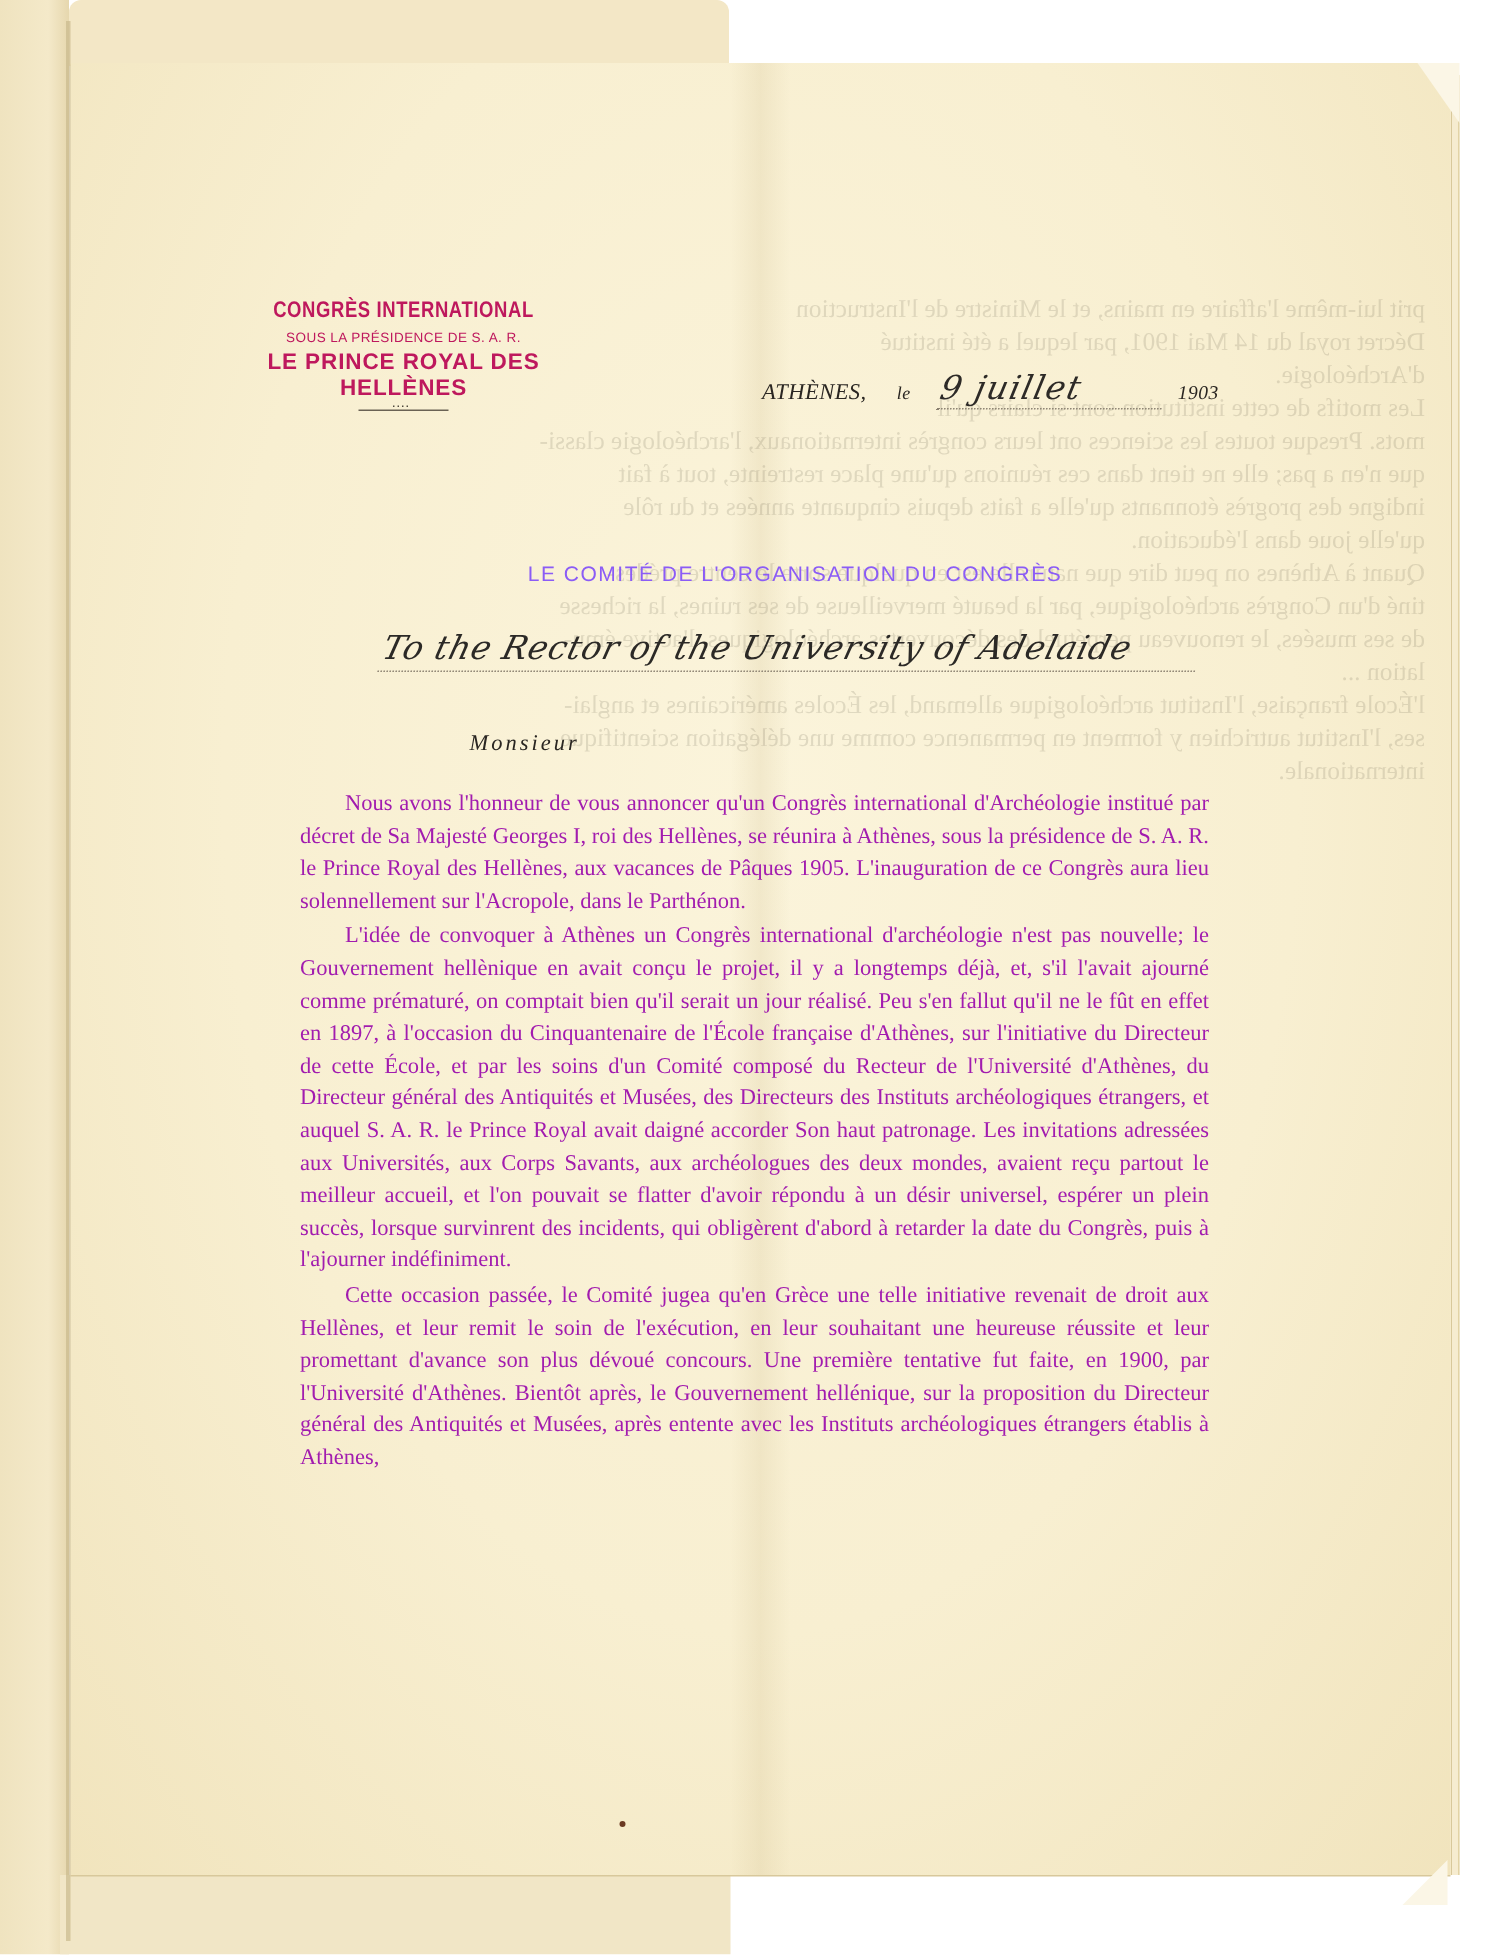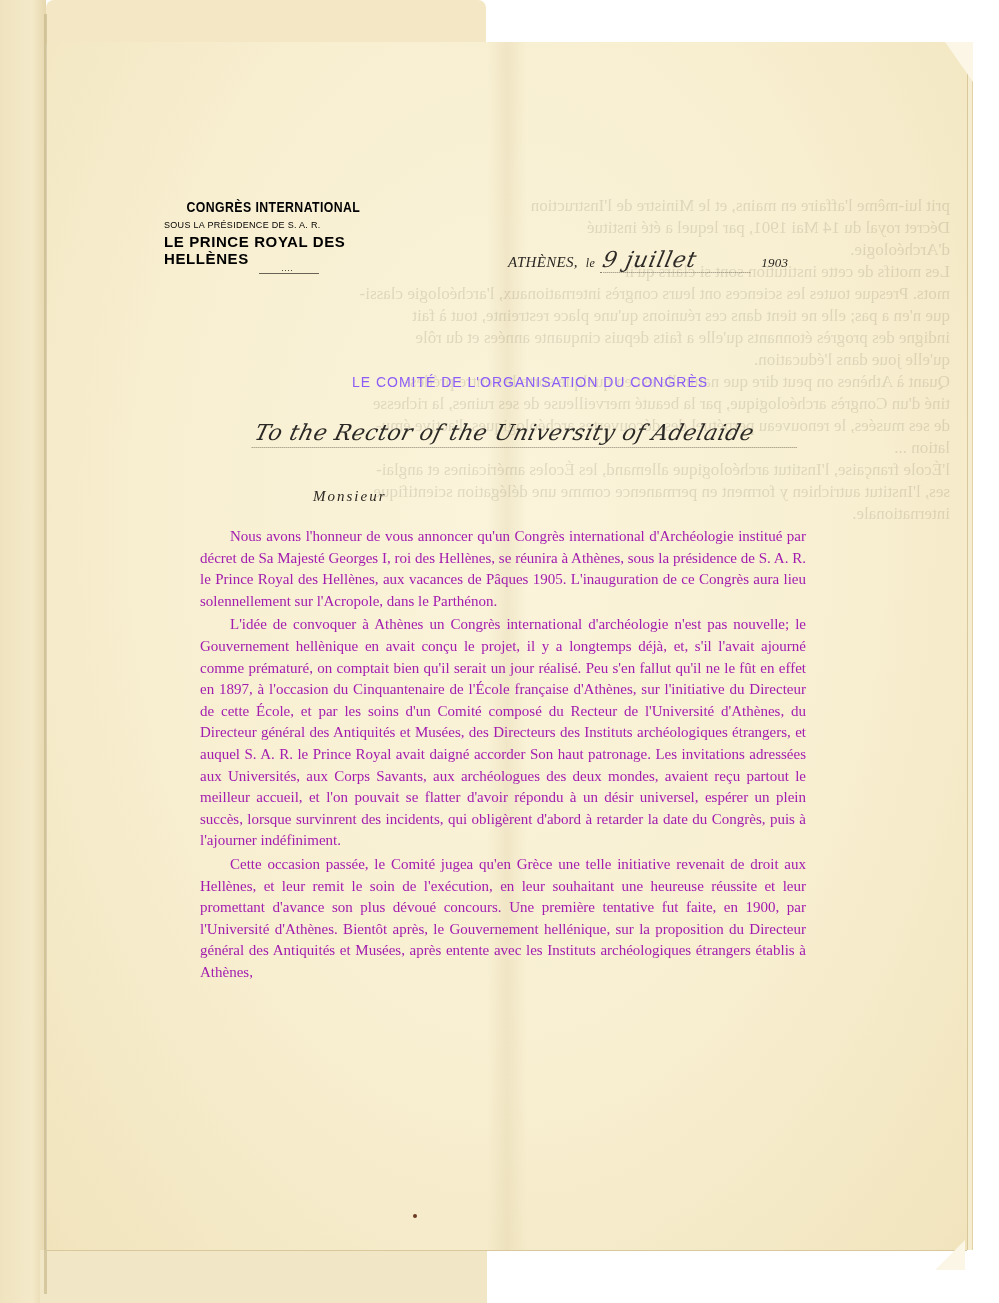--- a/index.html
+++ b/index.html
@@ -51,36 +51,36 @@
   }
 
   
   .ghost {
     position: absolute; left: 360px; top: 195px; width: 590px;
     color: rgba(90,80,60,0.16); font-size: 17px; line-height: 22px;
     transform: scaleX(-1); white-space: nowrap; overflow: hidden;
   }
 
   .header-left {
-    position: absolute; left: 164px; top: 198px; width: 250px; text-align: left;
-    font-family: "Liberation Sans", sans-serif; color: #000000;
+    position: absolute; left: 144px; top: 198px; width: 250px; text-align: center;
+    font-family: "Liberation Sans", sans-serif; color: #be185d;
   }
   .h-congres { font-size: 15px; font-weight: bold; letter-spacing: 0.5px; transform: scaleX(0.82); display:block; }
   .h-arch { font-size: 23px; font-weight: bold; letter-spacing: 2px; margin-top: 2px; display:block; }
   .h-sous { font-size: 9px; font-weight: normal; margin-top: 5px; letter-spacing: 0.3px; display:block; }
   .h-prince { font-size: 15px; font-weight: bold; margin-top: 3px; letter-spacing: 0.6px; display:block; }
   .ornament { display:block; margin: 4px auto 0; width: 60px; height: 4px; position: relative; }
   .ornament::before { content:""; position:absolute; left:0; right:0; top:2px; height:1px; background:#6a6254; }
   .ornament::after { content:"····"; position:absolute; left:22px; top:-6px; font-size:9px; color:#3a342c; }
 
   .dateline {
     position: absolute; left: 508px; top: 247px; width: 320px;
     font-style: italic; font-size: 15px; color: #2a2622; letter-spacing: 0.3px;
   }
-  .dateline .le { font-size: 12px; margin: 0 4px; }
+  .dateline .le { font-size: 12px; margin: 0 16px; }
   .dateline .hand {
     font-family: "DejaVu Serif", serif; font-style: italic; font-size: 22px;
     color: #2d2a27; display: inline-block; min-width: 150px;
     border-bottom: 1px dotted #8a8070; transform: skewX(-12deg); letter-spacing: 1px;
   }
   .dateline .year { font-size: 13px; margin-left: 4px; }
 
   .committee {
     position: absolute; left: 260px; top: 374px; width: 540px; text-align: center;
     font-family: Liberation Sans, sans-serif; font-size: 14px; letter-spacing: 1px;

